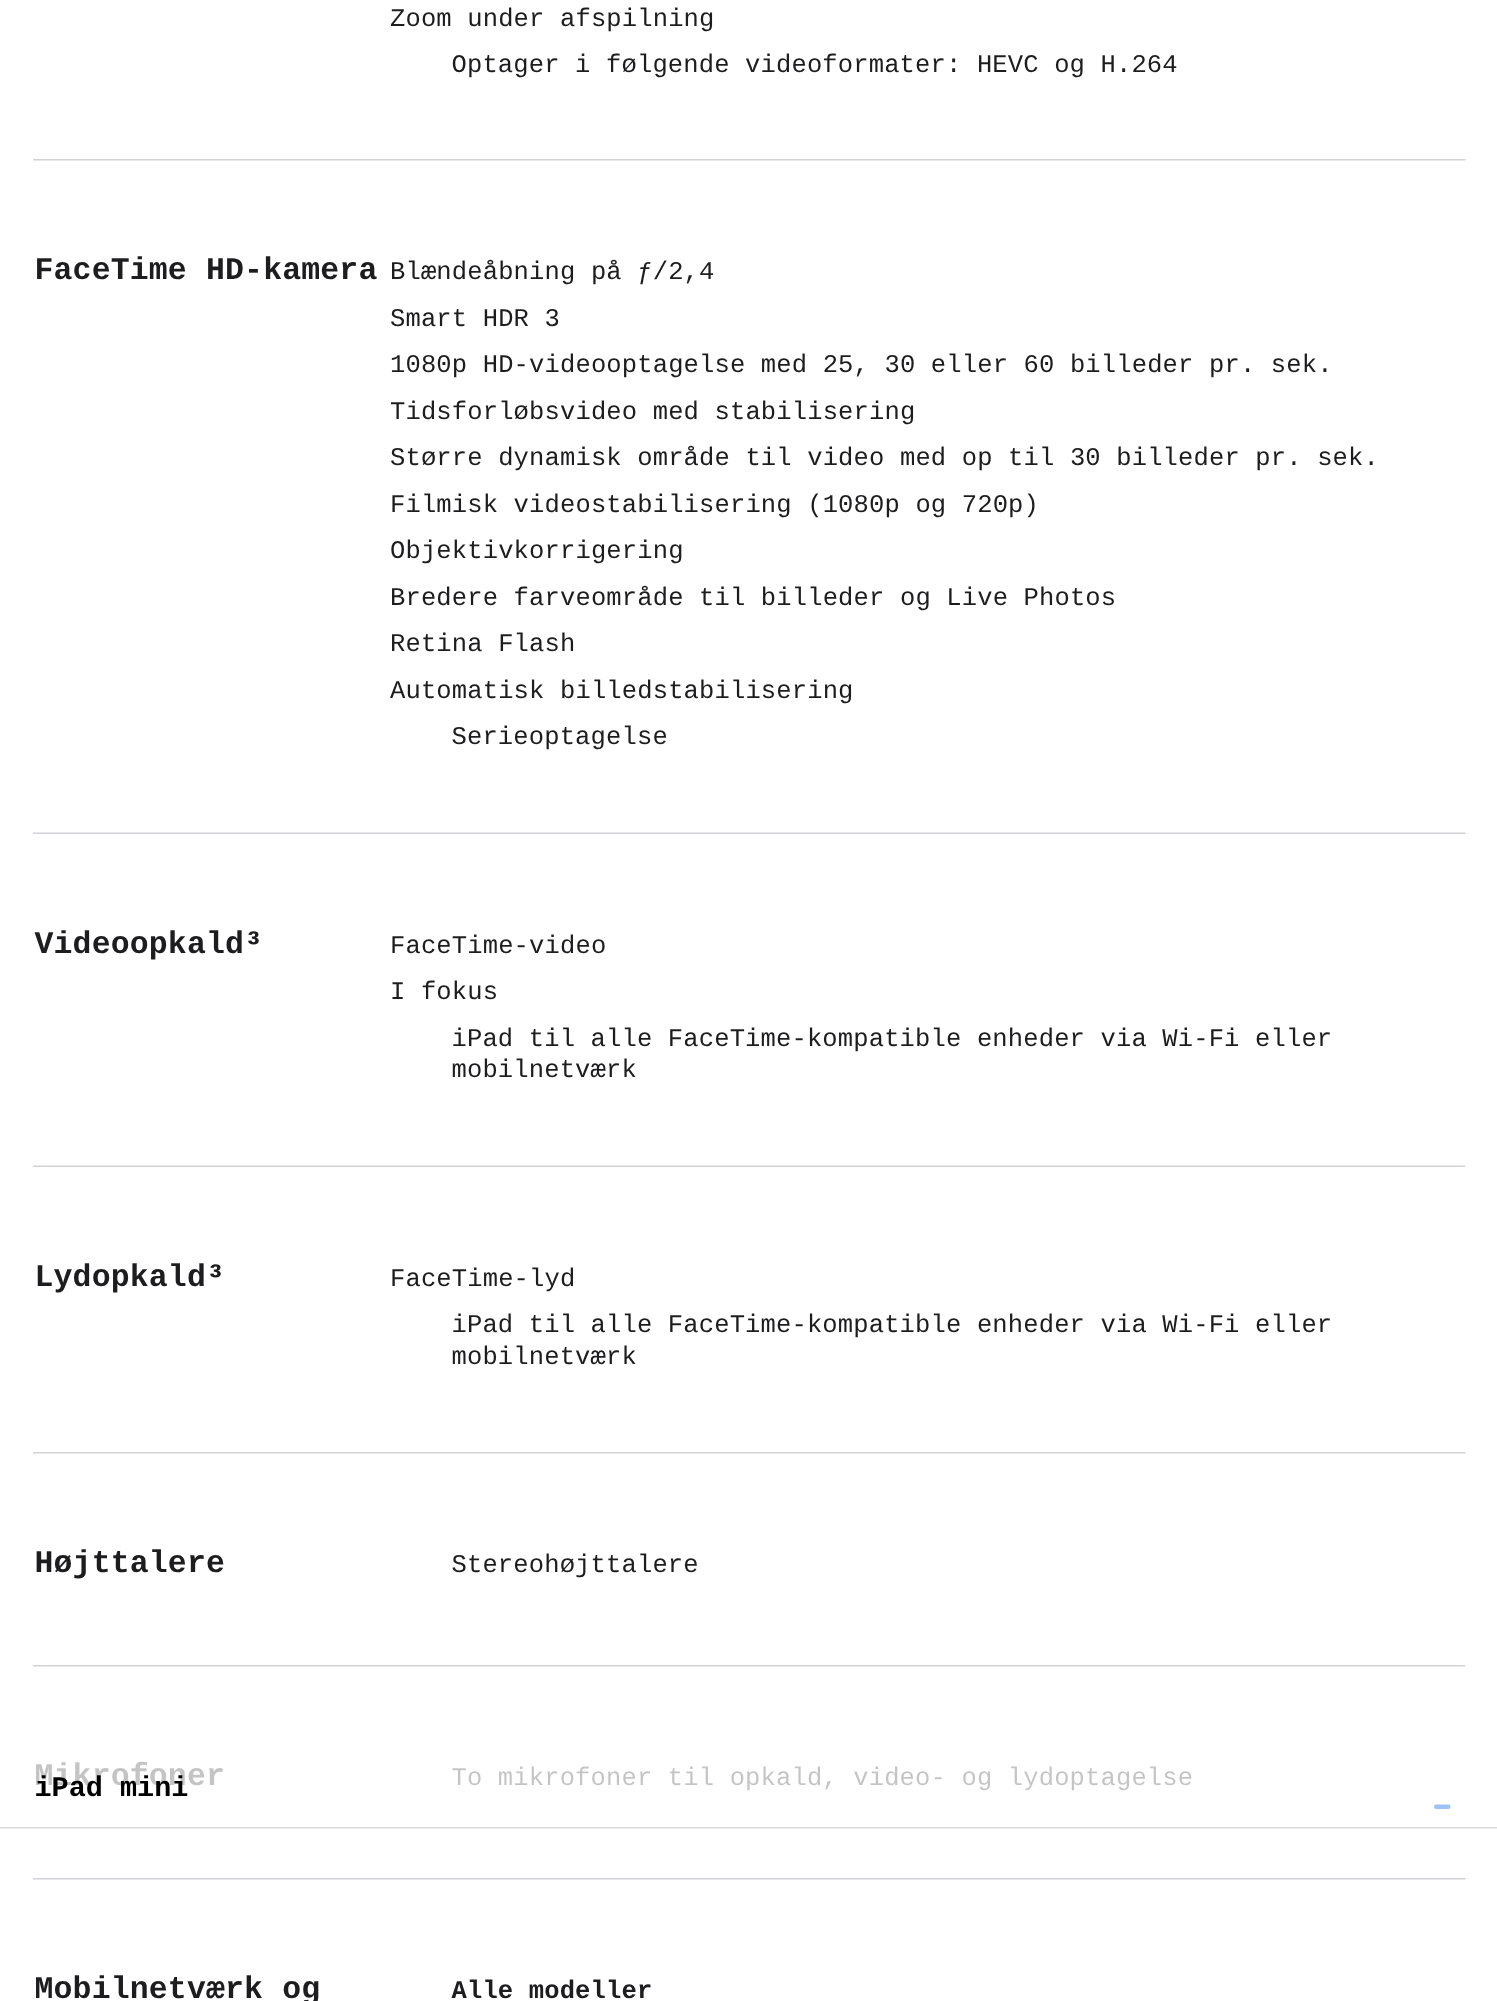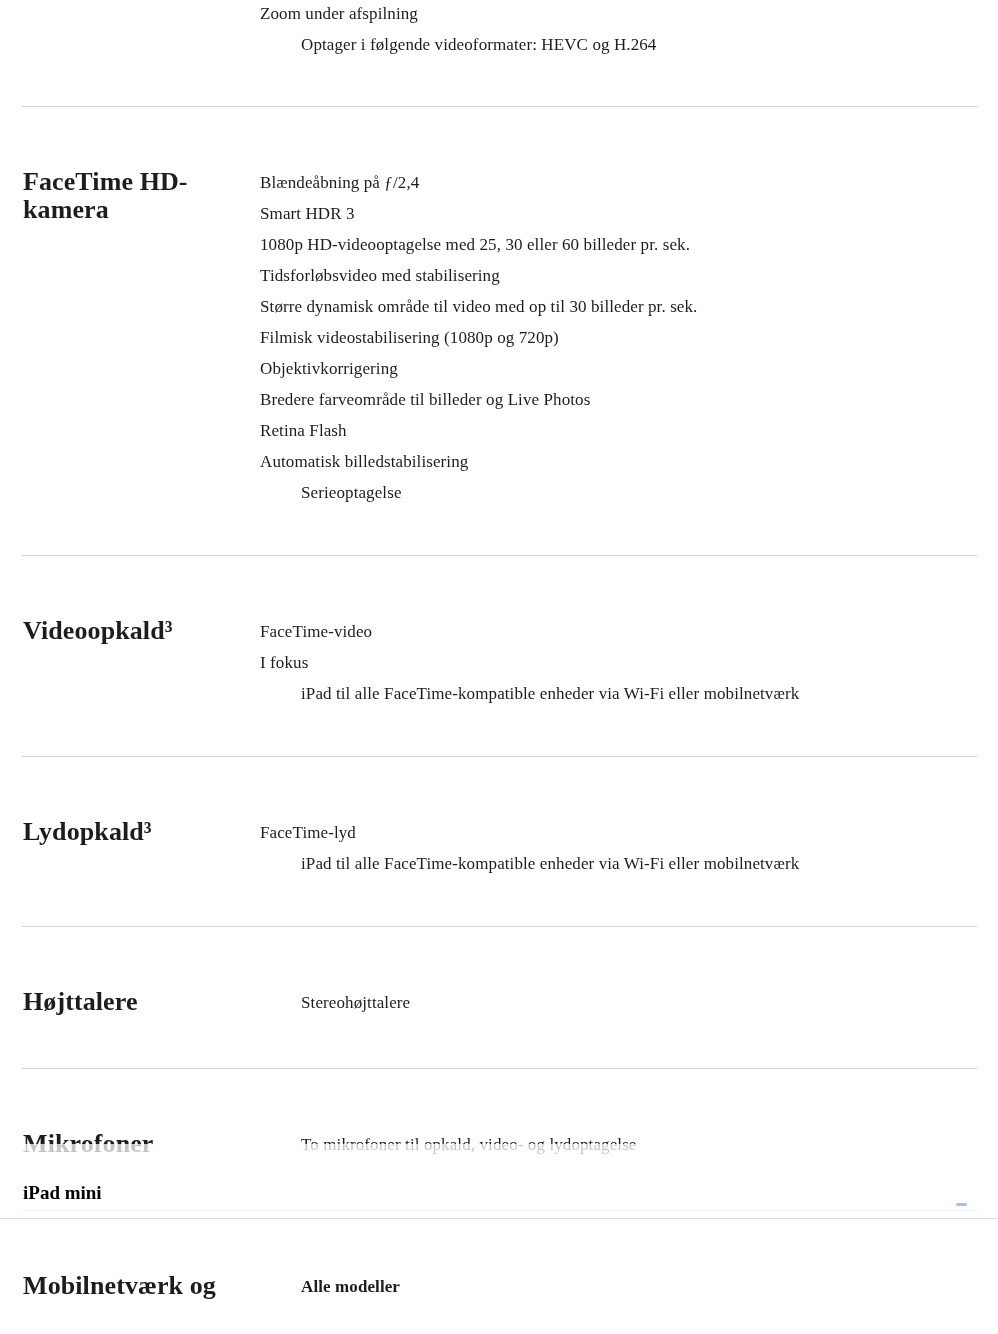--- a/index.html
+++ b/index.html
@@ -1,21 +1,21 @@
 <!DOCTYPE html>
 <html><head>
 <meta charset="utf-8">
 <style>
   html,body{margin:0;padding:0;background:#ffffff;}
   .page{
     position:relative;
     width:998px;height:1334px;
     overflow:hidden;
     background:#ffffff;
-    font-family:Liberation Serif, serif;
+    font-family:Liberation Mono, monospace;
     color:#1d1d1f;
     -webkit-font-smoothing:antialiased;
   }
   .top-items{padding:3px 20px 0 260px;}
   .spec-list{margin:0;padding:0;list-style:none;}
   .spec-list li{
     font-size:17px;line-height:21px;margin:0 0 10px 0;
     letter-spacing:.1px;
   }
   .spec-list li:last-child{margin-bottom:0;margin-left:41px;}
@@ -27,21 +27,21 @@
   }
   .divider.after-top{margin-top:51px;}
   section.spec-section{
     display:flex;align-items:flex-start;
     padding:65px 20px 52px 23px;
     box-sizing:border-box;
   }
   section.spec-section h3{
     width:237px;flex:0 0 237px;
     margin:-4px 0 0 0;
-    font-size:26px;line-height:28px;font-weight:600;
+    font-size:21px;line-height:28px;font-weight:600;
     letter-spacing:.1px;
   }
   section.spec-section .col-values{flex:1 1 auto;min-width:0;}
   
   .localnav{
     position:absolute;left:0;top:1144px;
     width:998px;height:75px;
     background:rgba(255,255,255,0.74);
     border-bottom:1px solid #dcdcdc;
     box-sizing:border-box;

